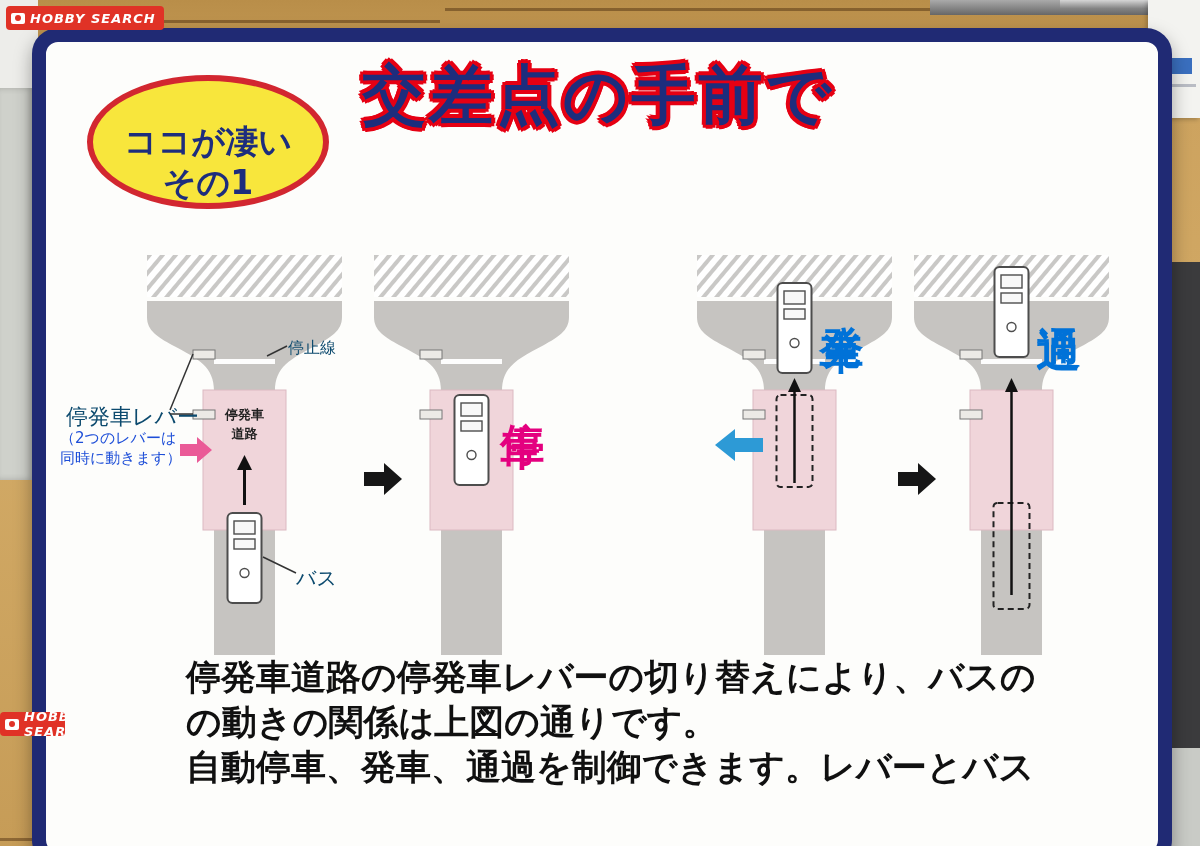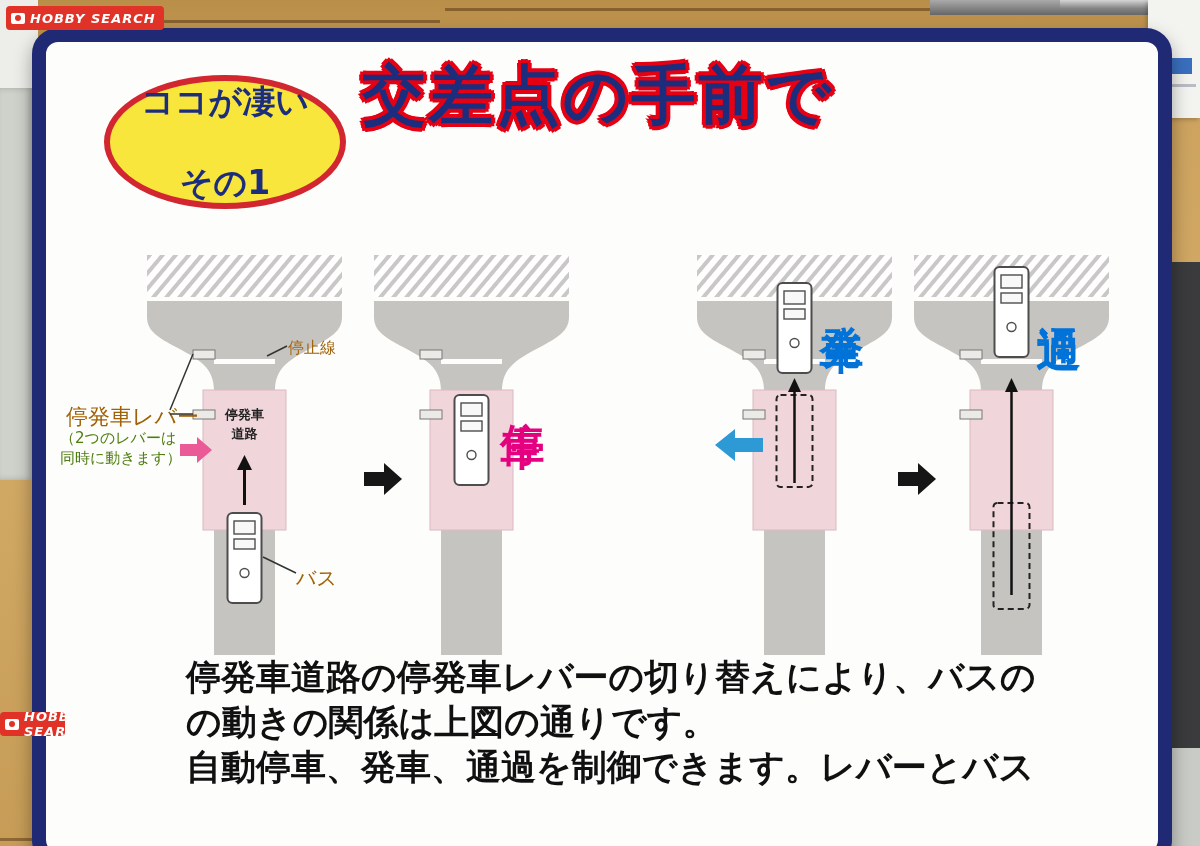--- a/index.html
+++ b/index.html
@@ -27,43 +27,43 @@
     border-radius:4px;padding:2px 8px 2px 5px;font-weight:bold;font-style:italic;font-size:13px;letter-spacing:1px;z-index:50;}
   .brandtag.top{left:6px;top:6px;height:20px;}
   .brandtag.bottom{left:0px;top:712px;height:20px;width:52px;overflow:hidden;}
   .cam{display:inline-block;width:14px;height:11px;background:#fff;border-radius:2px;position:relative;flex:none;}
   .cam::after{content:"";position:absolute;left:4px;top:2.5px;width:6px;height:6px;border-radius:50%;background:#e03226;}
   
   .card{position:absolute;left:32px;top:28px;width:1112px;height:810px;background:#fdfdfb;
     border:14px solid #202a74;border-radius:26px;box-shadow:0 8px 18px rgba(0,0,0,.35);z-index:2;}
   .card-inner{position:relative;width:100%;height:100%;}
   
-  .badge-oval{position:absolute;left:58px;top:33px;width:230px;height:122px;background:#f8e63c;
-    border:6px solid #d22730;border-radius:50%;display:flex;flex-direction:column;justify-content:space-between;align-items:center;}
+  .badge-oval{position:absolute;left:41px;top:33px;width:230px;height:122px;background:#f8e63c;
+    border:6px solid #d22730;border-radius:50%;display:flex;flex-direction:column;justify-content:flex-end;align-items:center;}
   .badge-oval div{font-size:33px;font-weight:bold;color:#1d2d7d;line-height:1.25;}
   
   .title{position:absolute;font-weight:bold;color:#1d2d7d;letter-spacing:3px;white-space:nowrap;
     text-shadow:4px 0 0 #e60013,-4px 0 0 #e60013,0 4px 0 #e60013,0 -4px 0 #e60013,
       3px 3px 0 #e60013,-3px 3px 0 #e60013,3px -3px 0 #e60013,-3px -3px 0 #e60013;}
   .title.t1{left:316px;top:10px;font-size:64px;}
   .title.t2{left:540px;top:98px;font-size:68px;}
   
   .panel{position:absolute;top:213px;width:195px;height:400px;}
   .panel.p1{left:101px;} .panel.p2{left:328px;} .panel.p3{left:651px;} .panel.p4{left:868px;}
   .panel svg{position:absolute;left:0;top:0;}
-  .lbl{position:absolute;color:#a16207;white-space:nowrap;}
+  .lbl{position:absolute;color:#0c4a6e;white-space:nowrap;}
   .stopline-lbl{left:141px;top:83px;font-size:16px;}
   .bus-lbl{left:149px;top:310px;font-size:20px;}
   .pink-lbl{position:absolute;left:56px;top:150px;width:83px;text-align:center;font-size:13px;line-height:19px;color:#222;font-weight:600;}
   .status{position:absolute;writing-mode:vertical-rl;text-orientation:upright;font-size:44px;font-weight:800;letter-spacing:4px;}
   .status.stop{left:120px;top:132px;color:#e4007f;}
   .status.blue{left:116px;top:36px;color:#0072d8;}
   
   .lever-lbl{left:20px;top:360px;font-size:22px;}
-  .note{font-size:15px;color:#4d7c0f;}
+  .note{font-size:15px;color:#1d4ed8;}
   .note.n1{left:14px;top:387px;} .note.n2{left:14px;top:407px;}
   .overlay-svg{position:absolute;z-index:5;}
   .pink-arrow{left:134px;top:394px;}
   .leaders{left:120px;top:305px;}
   .barrow.a1{left:318px;top:420px;} .barrow.a2{left:852px;top:420px;}
   
   .footer{position:absolute;left:140px;top:613px;width:960px;color:#101010;font-weight:600;font-size:35px;line-height:45px;}
   .footer div{white-space:nowrap;}
 </style>
 </head>

